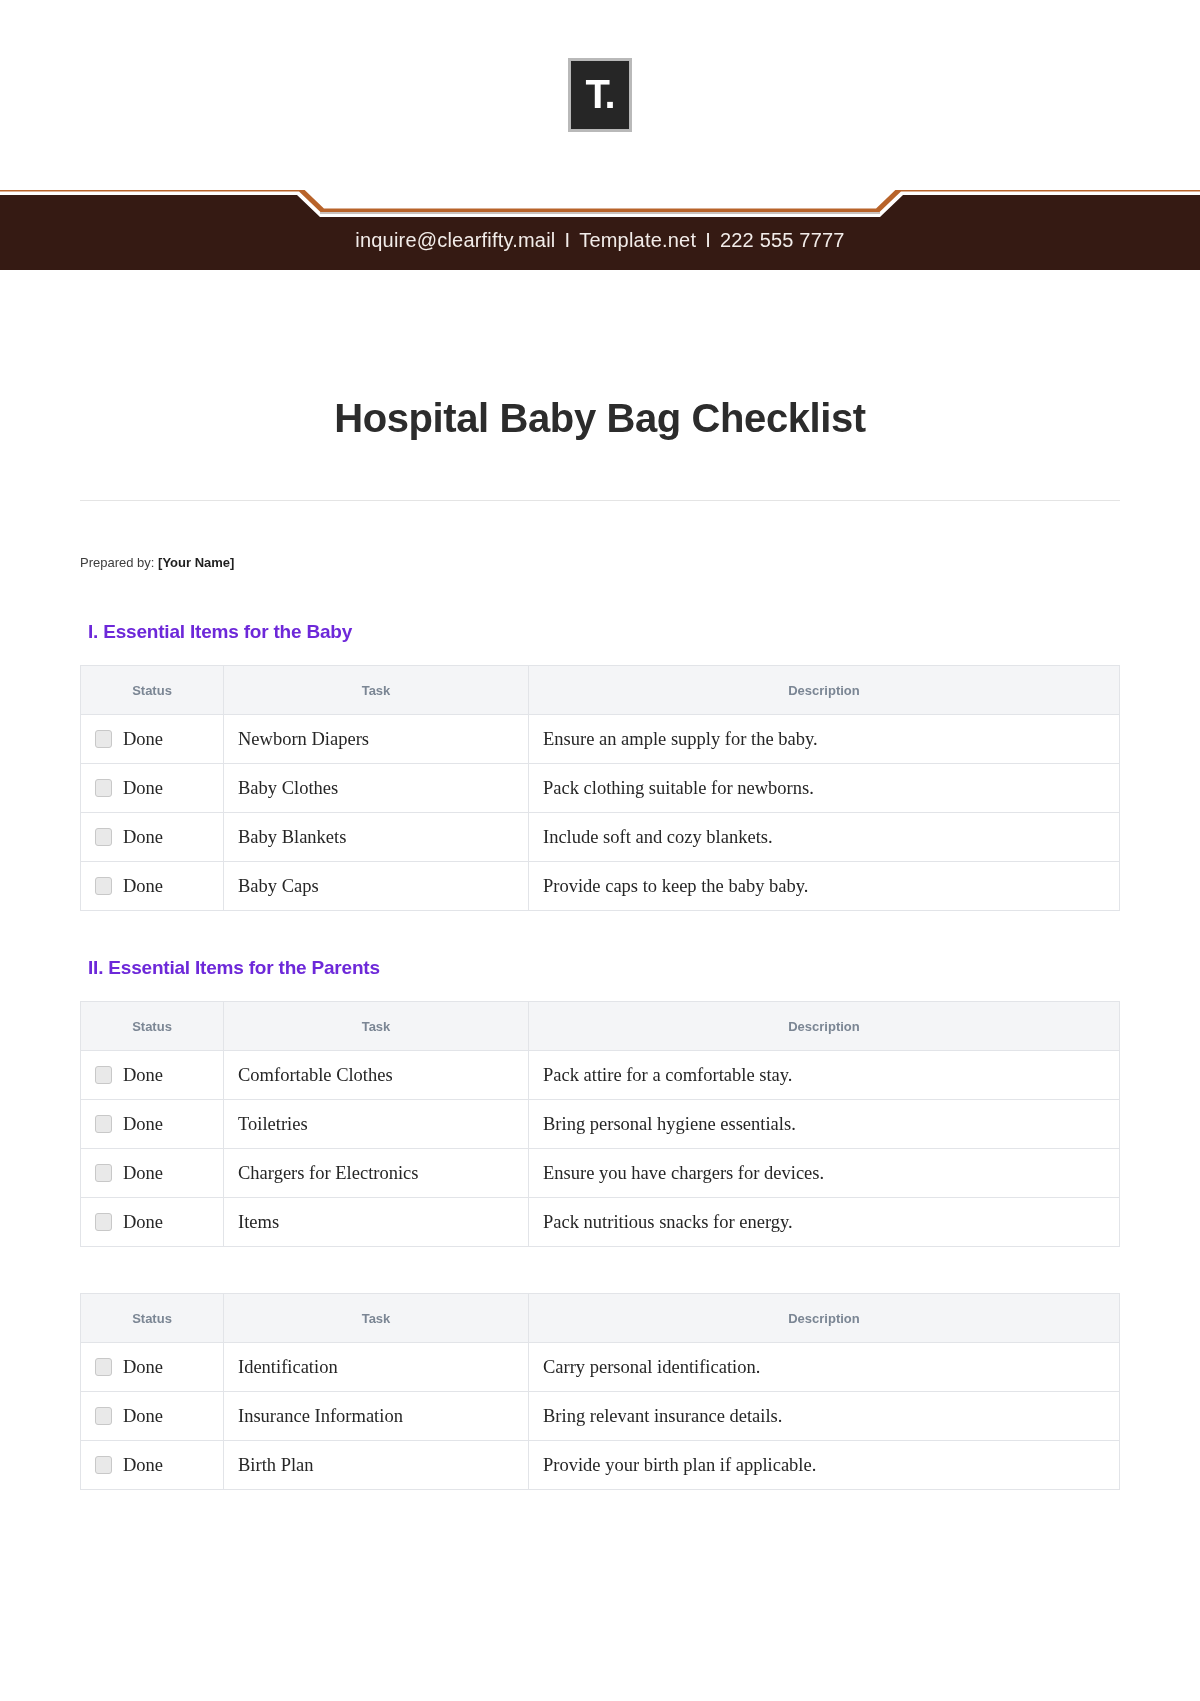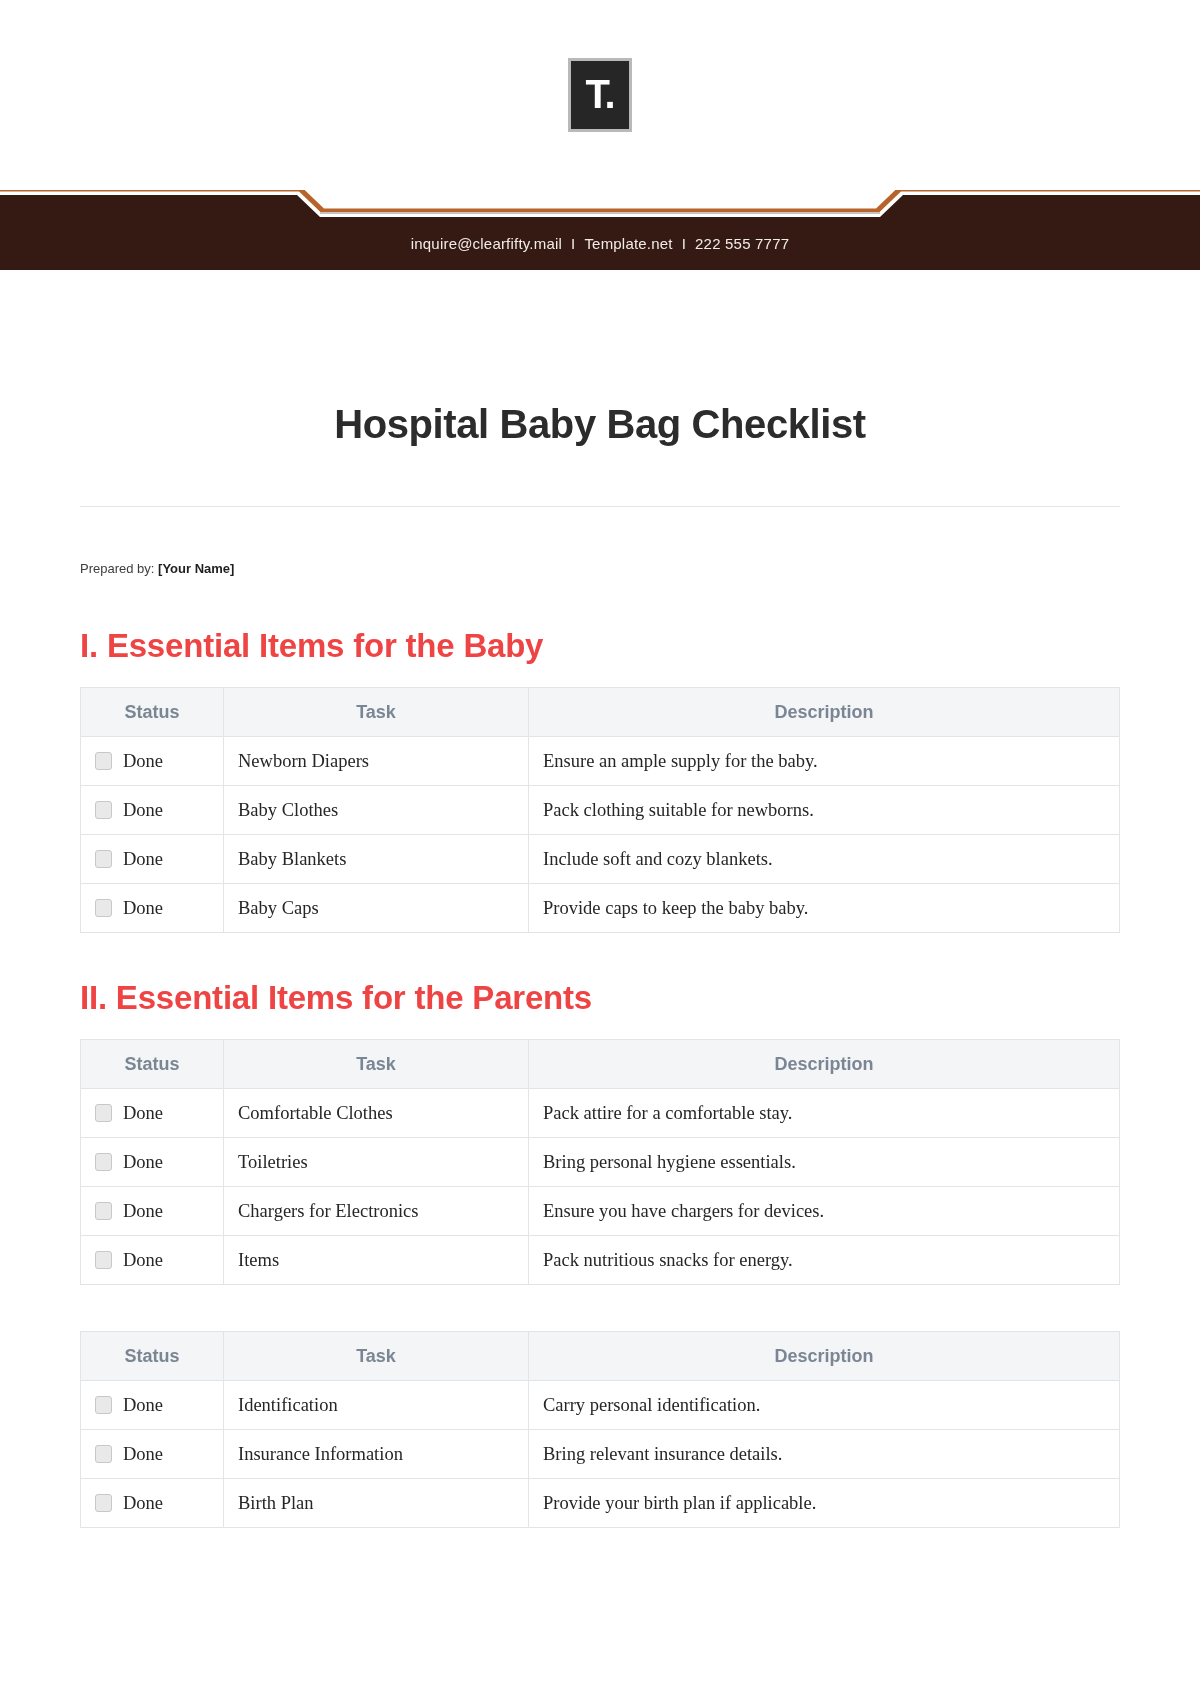--- a/index.html
+++ b/index.html
@@ -59,37 +59,37 @@
     top: -1px;
     left: 0;
     width: 100%;
     height: 52px;
     pointer-events: none;
   }
   .banner-contact {
     position: relative;
     z-index: 3;
     color: #f2ece9;
-    font-size: 15px;
+    font-size: 20px;
     font-weight: 400;
     letter-spacing: 0.2px;
     padding-bottom: 18px;
     white-space: nowrap;
   }
   .banner-contact .sep {
     display: inline-block;
     padding: 0 9px;
     color: #f2ece9;
   }
 
   
   .doc {
     width: 1040px;
     margin: 0 auto;
-    padding: 12px 0 40px 0;
+    padding: 6px 0 40px 0;
     box-sizing: border-box;
   }
   .title-block {
     padding-top: 118px;
     text-align: center;
   }
   .doc-title {
     font-size: 40px;
     font-weight: 700;
     color: #2c2c2c;
@@ -108,44 +108,44 @@
     font-size: 13px;
     line-height: 1.85;
     color: #3d3d3d;
   }
   .meta-row { white-space: nowrap; }
   .meta-label { color: #3d3d3d; font-weight: 400; }
   .meta-value { color: #1f1f1f; font-weight: 700; }
 
   .section { margin-top: 46px; }
   .section-heading {
-    font-size: 33px;
+    font-size: 19px;
     font-weight: 700;
-    color: #ef4444;
-    margin: 0 0 22px 0;
+    color: #6d28d9;
+    margin: 0 0 22px 8px;
     letter-spacing: -0.2px;
   }
 
   
   table.checklist {
     width: 100%;
     border-collapse: collapse;
     table-layout: fixed;
     background: #ffffff;
   }
   table.checklist th,
   table.checklist td {
     border: 1px solid #e2e4e8;
     text-align: left;
     vertical-align: middle;
   }
   table.checklist thead th {
     background: #f4f5f7;
     color: #7b8694;
-    font-size: 18px;
+    font-size: 13px;
     font-weight: 700;
     text-align: center;
     height: 48px;
     padding: 0 10px;
   }
   col.col-status { width: 143px; }
   col.col-task   { width: 305px; }
   col.col-desc   { width: auto; }
 
   table.checklist tbody td {

